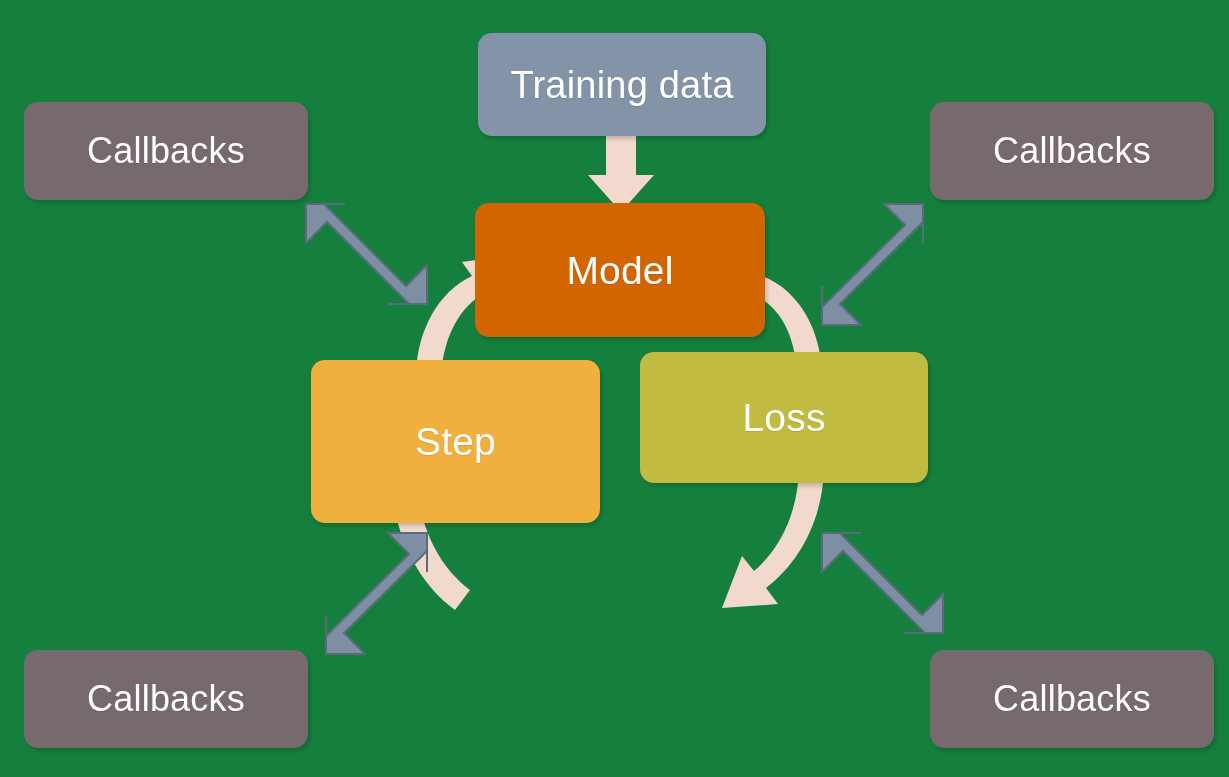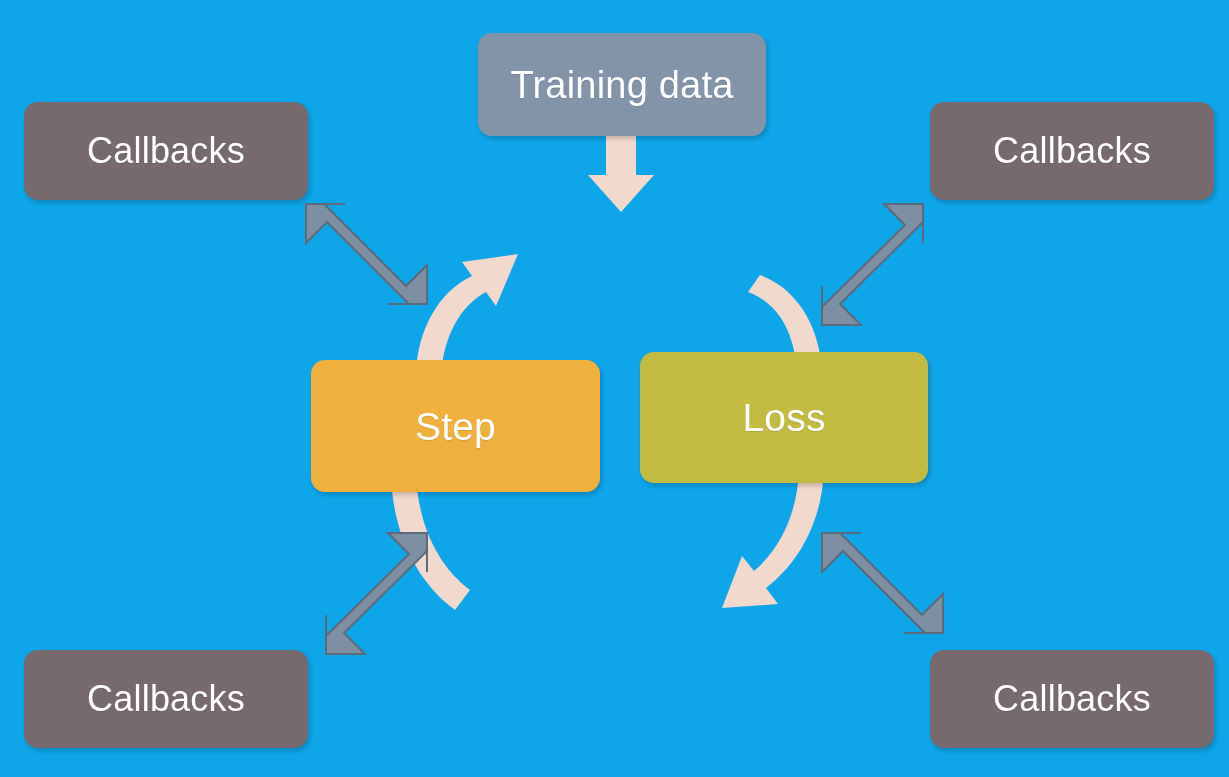--- a/index.html
+++ b/index.html
@@ -7,21 +7,21 @@
     padding: 0;
     background: #ffffff;
   }
   body {
     font-family: "Liberation Sans", sans-serif;
   }
   #canvas {
     position: relative;
     width: 1229px;
     height: 777px;
-    background: #0ea5e9;
+    background: #15803d;
     overflow: hidden;
   }
   .node {
     position: absolute;
     border-radius: 14px;
     display: flex;
     align-items: center;
     justify-content: center;
     color: #ffffff;
     font-weight: 400;
@@ -33,21 +33,21 @@
   }
   .node-label {
     display: block;
     line-height: 1;
     text-shadow: 0 1px 1px rgba(0,0,0,0.10);
   }
 
   
   #node-training-data { left: 478px; top: 33px;  width: 288px; height: 103px; font-size: 38px; }
   #node-model         { left: 475px; top: 203px; width: 290px; height: 134px; font-size: 39px; }
-  #node-step          { left: 311px; top: 360px; width: 289px; height: 132px; font-size: 39px; }
+  #node-step          { left: 311px; top: 360px; width: 289px; height: 163px; font-size: 39px; }
   #node-loss          { left: 640px; top: 352px; width: 288px; height: 131px; font-size: 39px; }
   #node-gradients     { left: 475px; top: 513px; width: 290px; height: 132px; font-size: 39px; }
 
   #node-callbacks-tl  { left: 24px;   top: 102px; width: 284px; height: 98px; font-size: 36px; }
   #node-callbacks-tr  { left: 930px;  top: 102px; width: 284px; height: 98px; font-size: 36px; }
   #node-callbacks-bl  { left: 24px;   top: 650px; width: 284px; height: 98px; font-size: 36px; }
   #node-callbacks-br  { left: 930px;  top: 650px; width: 284px; height: 98px; font-size: 36px; }
 
   
   svg.layer {
@@ -129,20 +129,23 @@
       <g>
         <polygon points="822,533 822,572 843,551 925,633 904,633 943,633 943,594 922,615 840,533 861,533"></polygon>
       </g>
     </g>
   </svg>
 
   <div class="node" id="node-training-data" style="background:#8494A8">
     <span class="node-label">Training data</span>
   </div>
 
+  <div class="node" id="node-model" style="background:#D26500">
+    <span class="node-label">Model</span>
+  </div>
 
   <div class="node" id="node-step" style="background:#EFB03E">
     <span class="node-label">Step</span>
   </div>
 
   <div class="node" id="node-loss" style="background:#C1BB42">
     <span class="node-label">Loss</span>
   </div>
 
 

